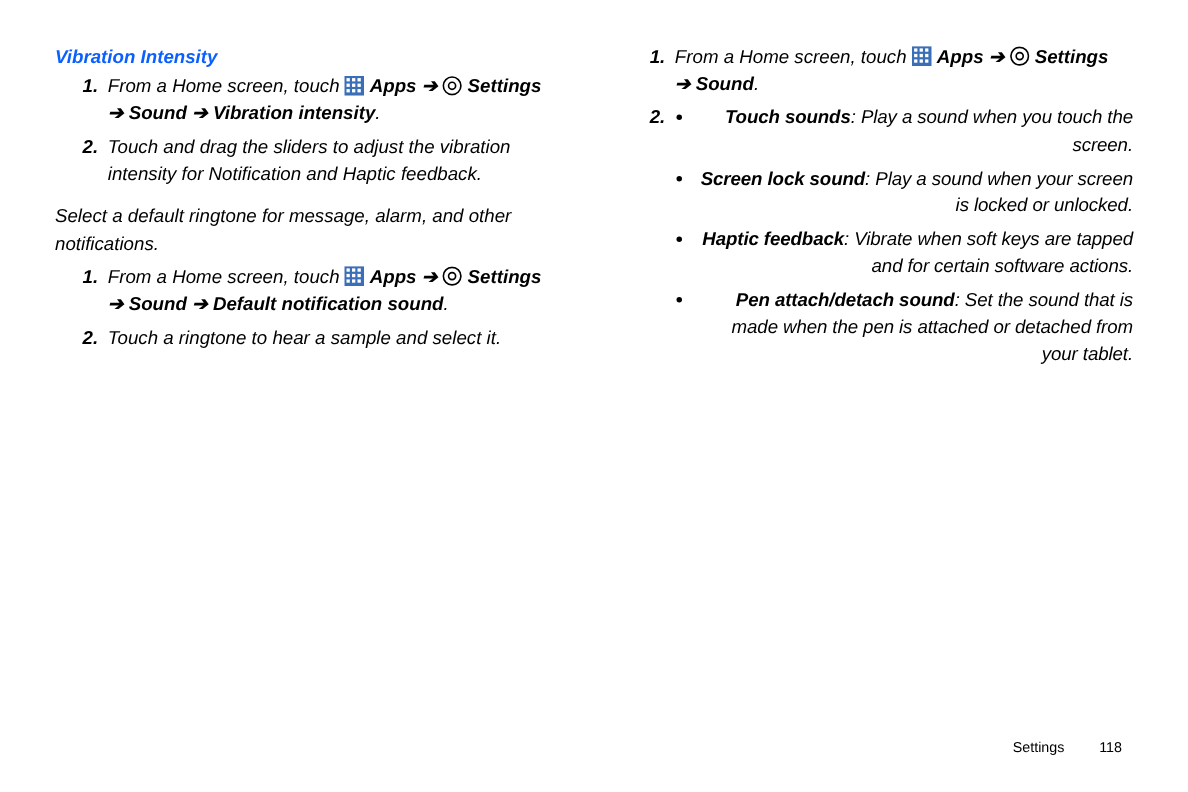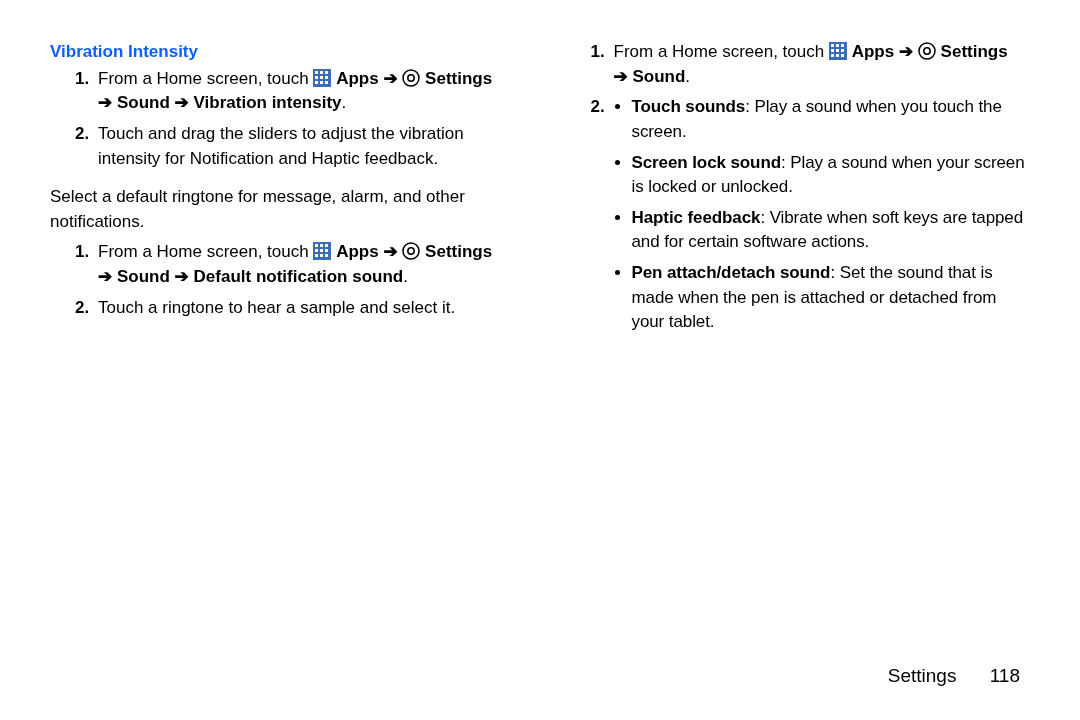--- a/index.html
+++ b/index.html
@@ -11,20 +11,21 @@
     font-size: 17px;
     line-height: 1.45;
     color: #000;
     background: #fff;
     position: relative;
   }
   .page {
     display: flex;
     padding: 40px 50px 0 50px;
     gap: 51px;
+    font-style: italic;
   }
   .col {
     flex: 1;
     min-width: 0;
   }
   h3.blue {
     color: #0b5fff;
     font-size: 17px;
     font-weight: bold;
     margin: 0 0 2px 0;
@@ -41,20 +42,21 @@
     margin-bottom: 6px;
     padding-left: 4px;
   }
   ol > li::marker {
     font-weight: bold;
   }
   ul.bullets {
     margin: 4px 0 0 0;
     padding-left: 18px;
     list-style-type: disc;
+    text-align: right;
   }
   ul.bullets > li {
     margin-bottom: 6px;
     font-family: Arial, Helvetica, sans-serif;
   }
   .cond { 
     letter-spacing: -0.1px;
   }
   b { font-weight: bold; }
   .inline-icon {
@@ -64,21 +66,21 @@
     height: 18px;
   }
   .inline-icon svg { display: block; }
   .arrow {
     font-weight: bold;
   }
   .footer {
     position: absolute;
     bottom: 30px;
     right: 60px;
-    font-size: 19px;
+    font-size: 13px;
     margin-left: 12px;
   }
   .footer .sec { margin-right: 28px; }
 </style>
 </head>
 <body>
 
 <div class="page">
 
   <div class="col">

